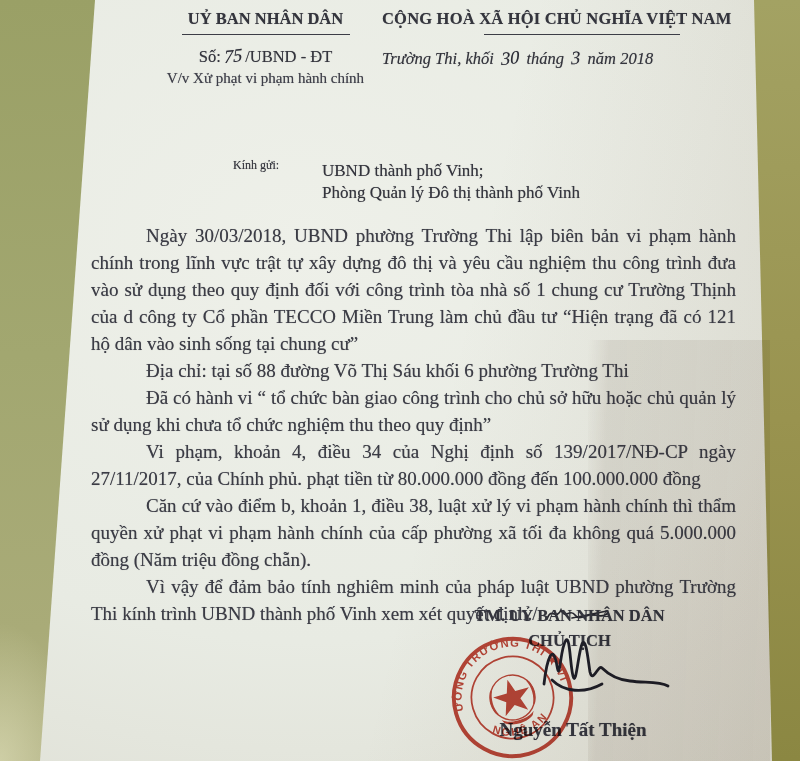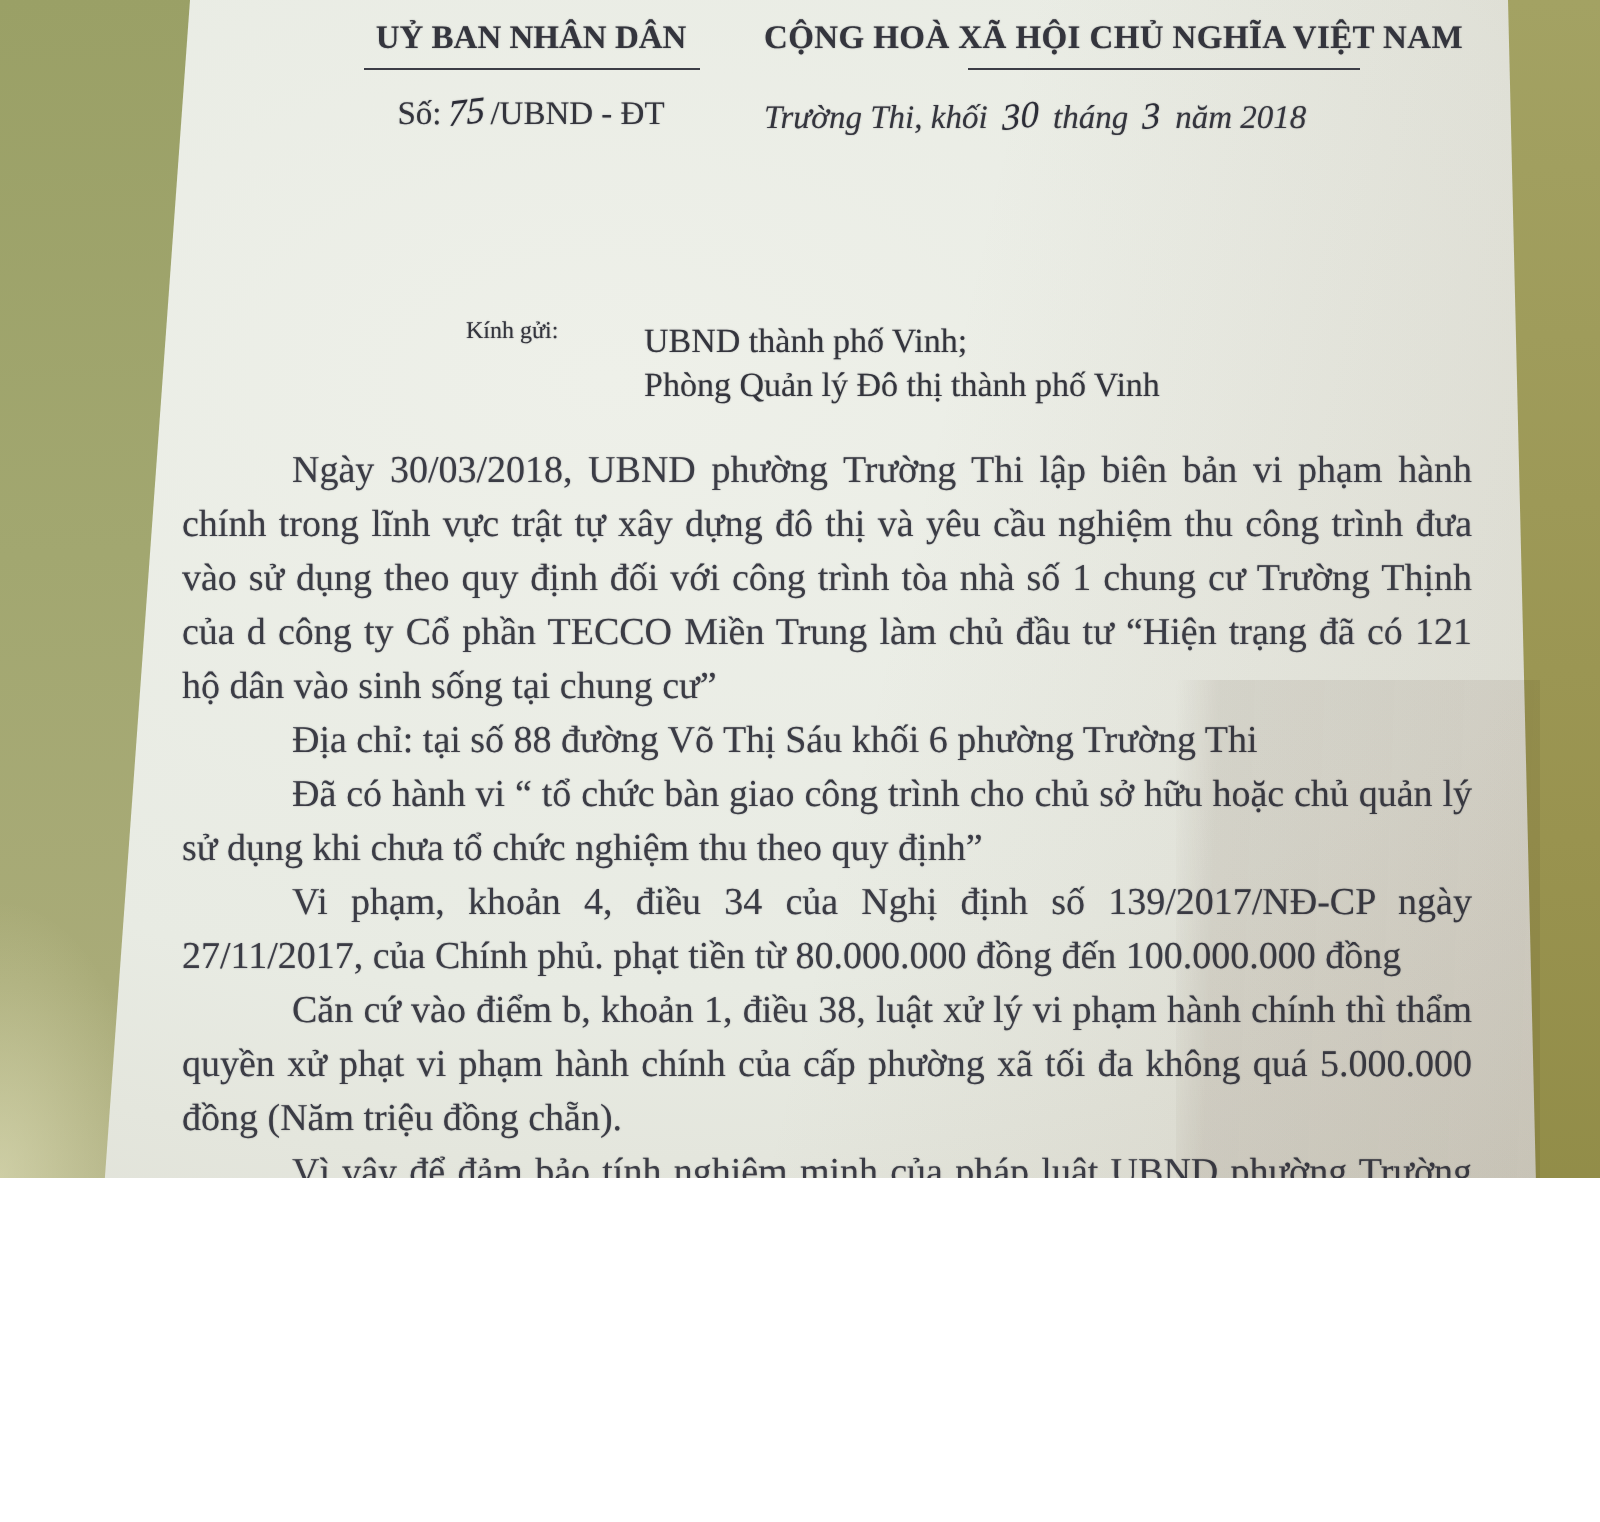--- a/index.html
+++ b/index.html
@@ -1,17 +1,17 @@
 <!DOCTYPE html>
 <html><head>
 <meta charset="utf-8">
 <style>
   html,body{margin:0;padding:0;}
   .photo{
-    position:relative;width:800px;height:589px;overflow:hidden;
+    position:relative;width:800px;height:761px;overflow:hidden;
     background:linear-gradient(178deg,#9aa066 0%,#a2a770 45%,#a9ab78 80%,#b4b488 100%);
     font-family:"Liberation Serif","DejaVu Serif",serif;color:#34353d;
   }
   .bg-right{position:absolute;top:0;right:0;width:55px;height:761px;
     background:linear-gradient(180deg,#a3a263 0%,#99934f 55%,#8b8742 100%);}
   .bg-left-light{position:absolute;left:0;bottom:0;width:120px;height:220px;
     background:radial-gradient(90% 90% at 0% 100%,rgba(240,240,205,.45) 0%,rgba(240,240,205,0) 70%);}
   .paper{
     position:absolute;inset:0;
     clip-path:polygon(95px 0px,754px 0px,772px 761px,40px 761px);
@@ -64,20 +64,21 @@
 <div class="photo">
   <div class="bg-right"></div>
   <div class="bg-left-light"></div>
 
   <div class="paper">
 
     <div class="issuer txt">
       <div class="l1">UỶ BAN NHÂN DÂN</div>
       <div class="rule"></div>
       <div class="doc-number"><span>Số:</span><span class="hw">75</span><span>/UBND - ĐT</span></div>
+      <div class="subject">V/v Xử phạt vi phạm hành chính</div>
     </div>
 
     <div class="national txt">
       <div class="n1">CỘNG HOÀ XÃ HỘI CHỦ NGHĨA VIỆT NAM</div>
       <div class="rule2"></div>
       <div class="dateline">
         <span>Trường Thi, khối</span>
         <span class="hw">30</span>
         <span>tháng</span>
         <span class="hw">3</span>

